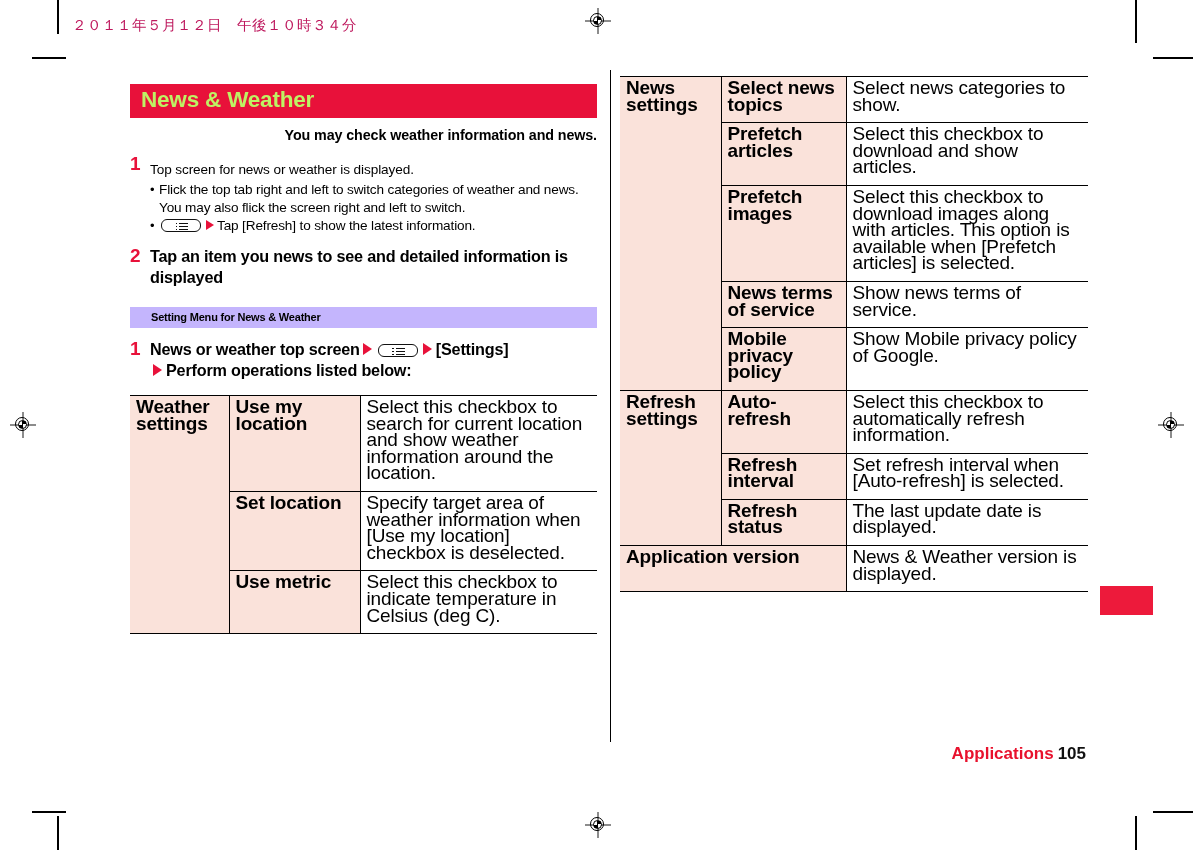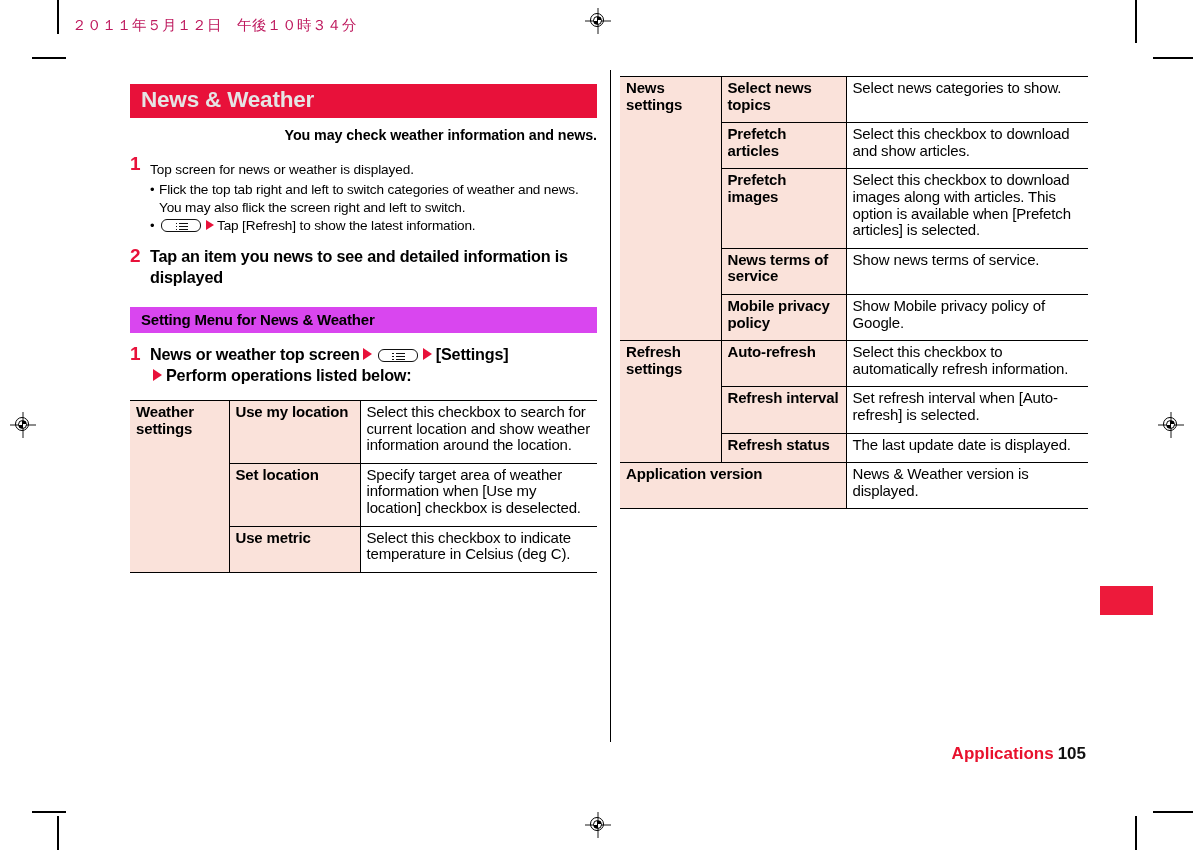--- a/index.html
+++ b/index.html
@@ -103,21 +103,21 @@
   
   .col-left {
     position: absolute;
     left: 130px;
     top: 84px;
     width: 467px;
   }
 
   .title-bar {
     background: #e8113a;
-    color: #e5e5e5;
+    color: #bef264;
     font-size: 22.5px;
     font-weight: bold;
     padding: 3px 0 5px 11px;
     letter-spacing: -0.2px;
     height: 26px;
     line-height: 26px;
     box-sizing: content-box;
   }
 
   .lead {
@@ -223,41 +223,41 @@
     letter-spacing: -0.15px;
   }
   .bullet .b-dot {
     flex: 0 0 9px;
     font-size: 13px;
     line-height: 18px;
   }
   .bullet .b-txt { flex: 1; }
 
   .sub-band {
-    background: #d946ef;
-    font-size: 15px;
-    font-weight: bold;
-    padding: 4px 0 5px 11px;
+    background: #c4b5fd;
+    font-size: 11px;
+    font-weight: bold;
+    padding: 4px 0 5px 21px;
     margin-top: 19px;
     letter-spacing: -0.2px;
   }
 
   
   table.spec {
     border-collapse: collapse;
     table-layout: fixed;
     width: 100%;
     margin-top: 14px;
   }
   table.spec td {
     border-top: 1.1px solid #000;
     border-bottom: 1.1px solid #000;
     vertical-align: top;
     padding: 3px 6px 9px 6px;
-    font-size: 15px;
+    font-size: 19px;
     line-height: 16.6px;
     letter-spacing: -0.15px;
   }
   td.grp, td.key {
     background: #fae2da;
     font-weight: bold;
   }
   td.key { border-left: 1.1px solid #000; border-right: 1.1px solid #000; }
   td.grp { border-bottom: none; border-top: none; }
   td.grp.first { border-top: 1.1px solid #000; }

